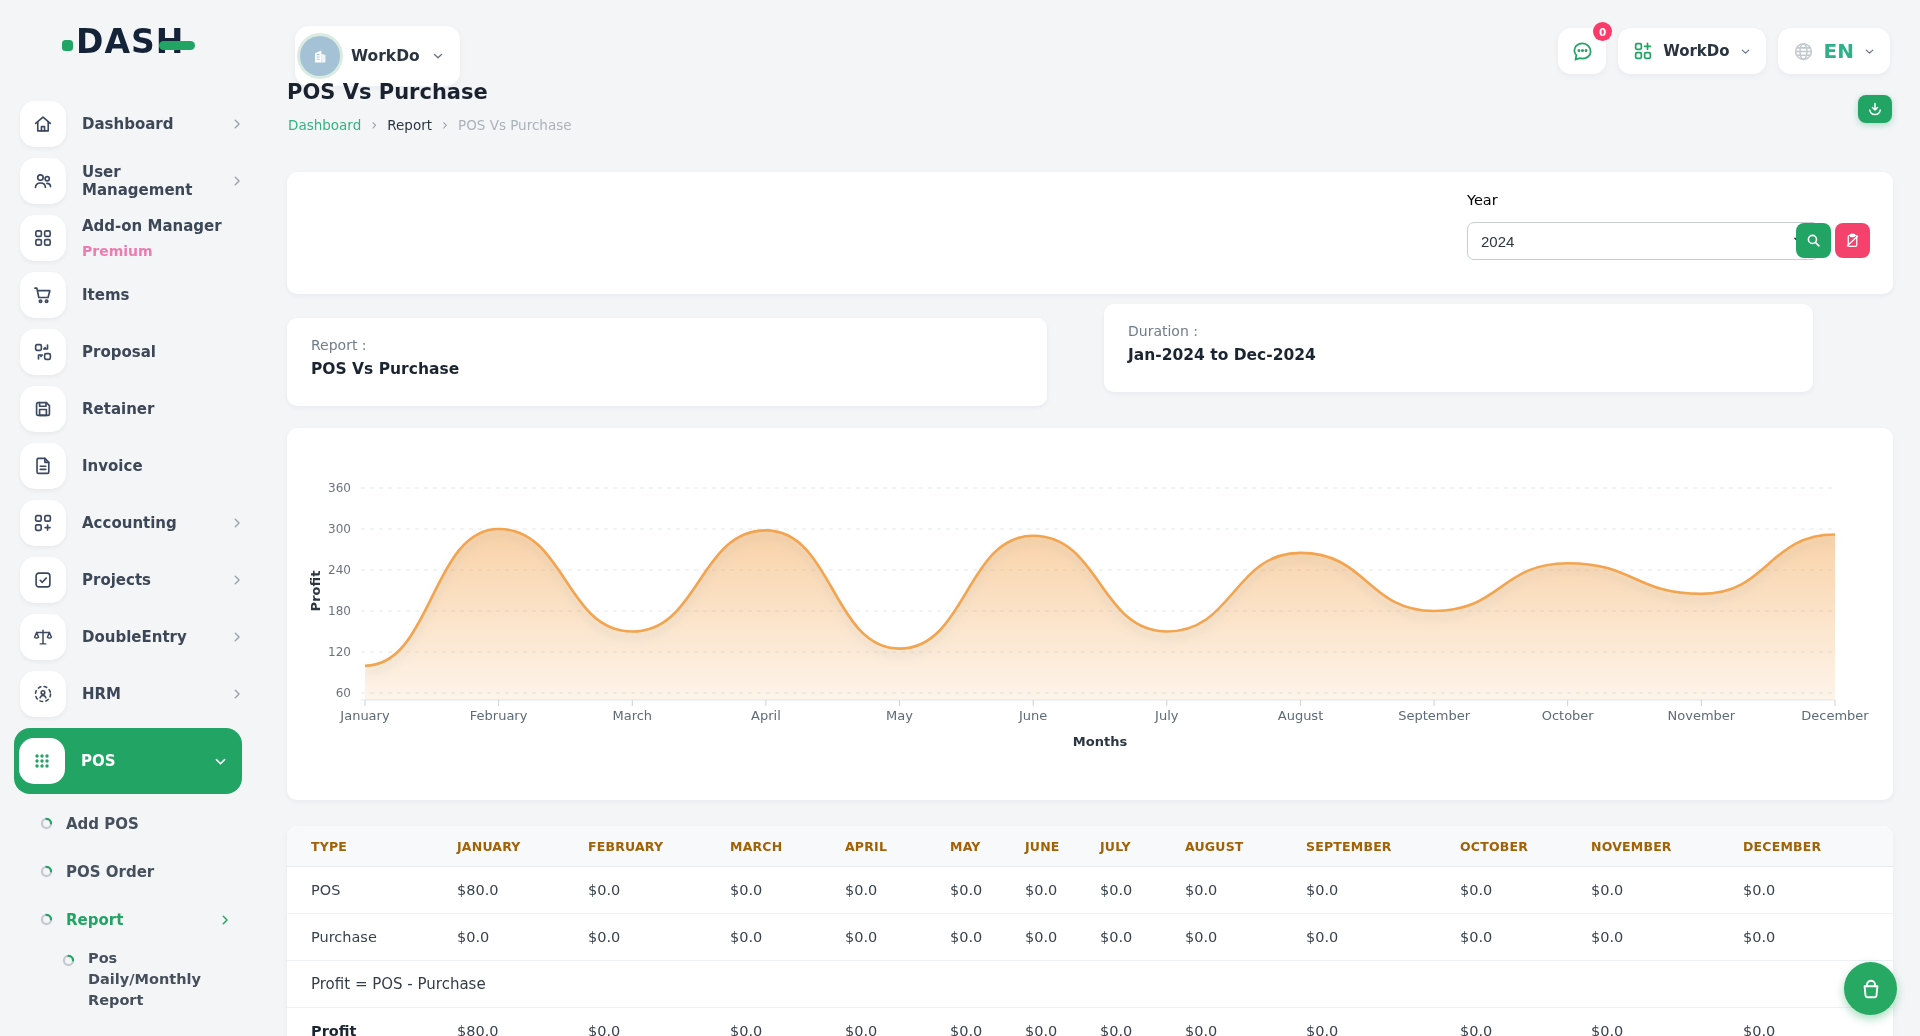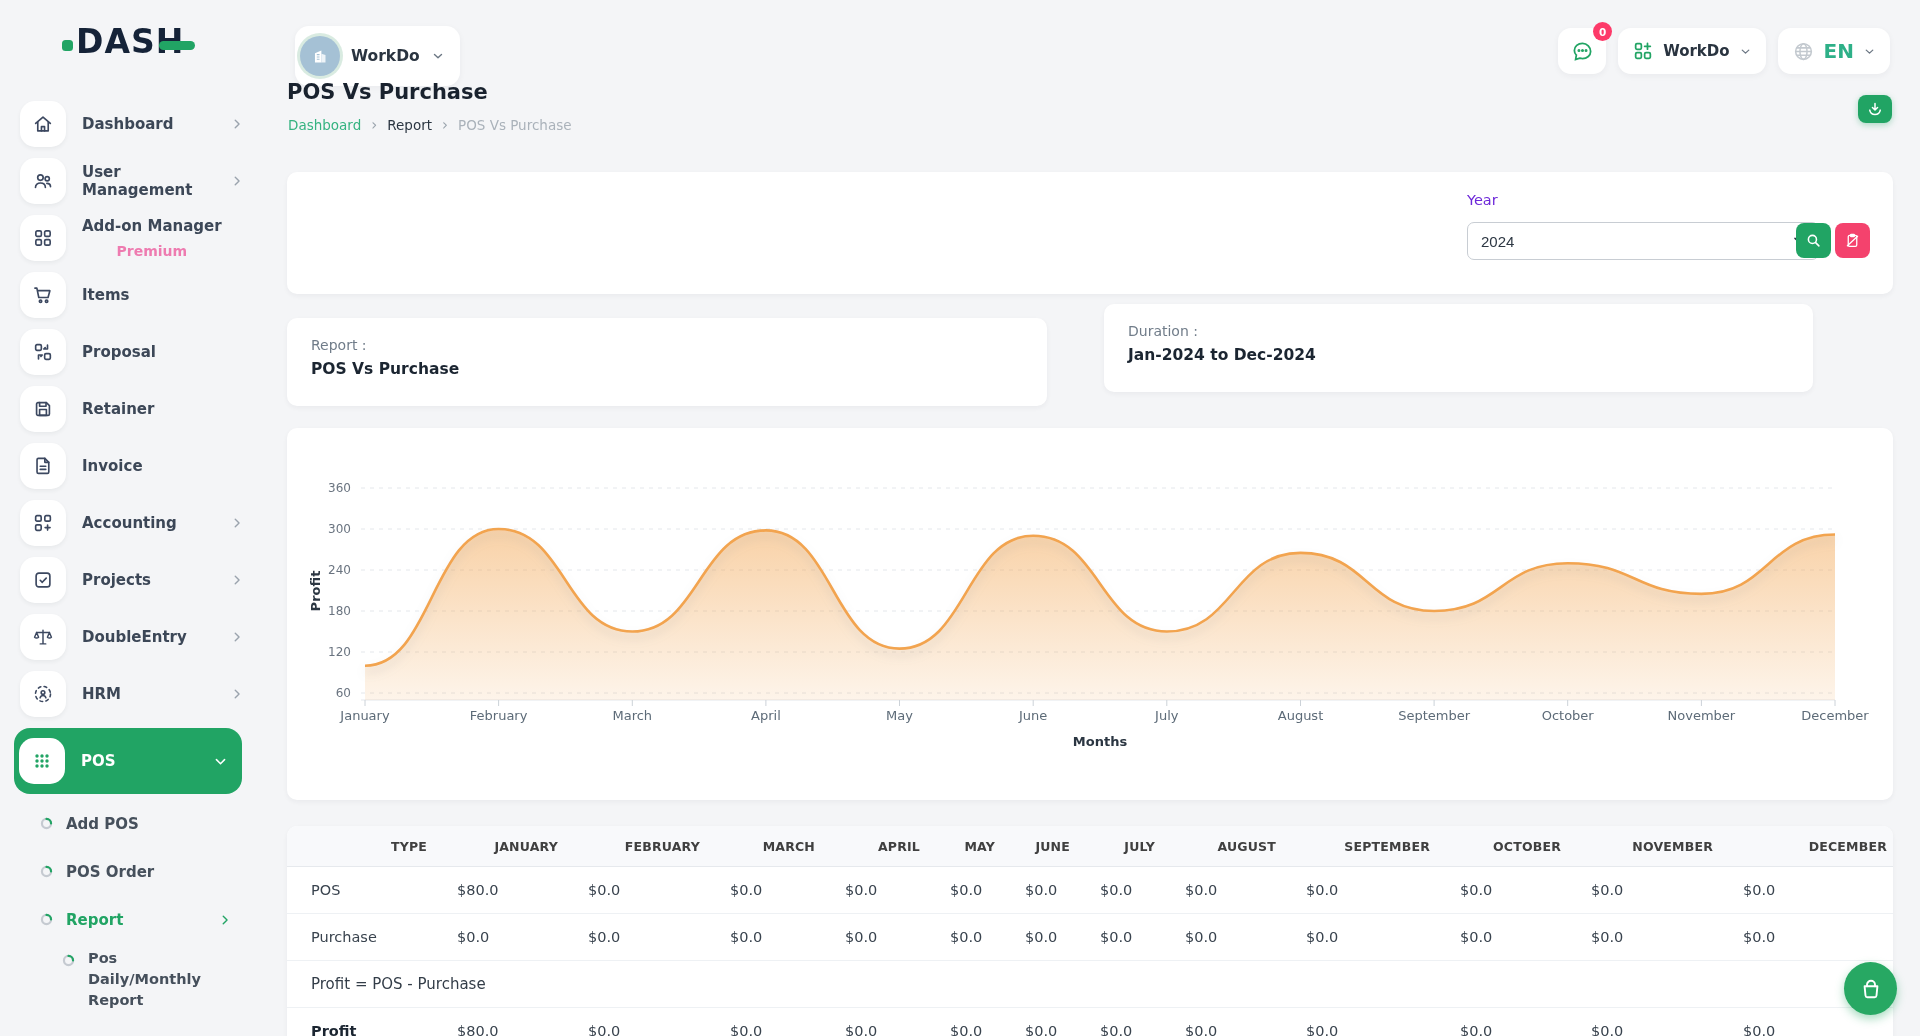--- a/index.html
+++ b/index.html
@@ -13,21 +13,21 @@
   .logo{position:absolute;left:62px;top:22px;display:flex;align-items:center}
   .logo-dot{width:11px;height:11px;border-radius:3.5px;background:#21a464;margin-right:3px;margin-top:7px}
   .logo-text{font-size:33px;font-weight:800;color:#152338;letter-spacing:1px}
   .logo-dash{width:36px;height:9px;border-radius:4.5px;background:#21a464;margin-left:-25px;margin-top:7px}
   #side-nav{position:absolute;top:101px;left:0;width:260px}
   .side-item{display:flex;align-items:center;gap:16px;padding:0 16px 0 20px;height:46px;margin-bottom:11px;cursor:pointer}
   .icon-sq{width:46px;height:46px;border-radius:15px;background:#fff;box-shadow:0 2px 4px rgba(33,43,54,.06);
            display:flex;align-items:center;justify-content:center;color:#3c4860;flex:0 0 46px}
   .side-texts{display:flex;flex-direction:column}
   .side-label{font-size:15px;font-weight:600;color:#3c4757}
-  .side-sub{font-size:14px;color:#ee7bb0;font-weight:600;text-align:center;margin-top:8px}
+  .side-sub{font-size:14px;color:#ee7bb0;font-weight:600;text-align:left;margin-top:8px}
   .chev{margin-left:auto;color:#9aa3ad;display:flex}
   .side-item.active{background:#21a464;border-radius:16px;margin:0 18px 10px 14px;padding:5px 14px 5px 5px;height:56px}
   .side-item.active .side-label,.side-item.active .chev{color:#fff}
   .side-item.active .icon-sq{box-shadow:none}
   .sub-item{display:flex;align-items:center;gap:13px;padding-left:40px;height:40px;margin-bottom:8px;cursor:pointer}
   .sub-label{font-size:15px;font-weight:600;color:#46505c}
   .sub-item.active .sub-label{color:#21a464}
   .sub-item.active .chev{color:#21a464;margin-right:28px}
   .sub-item .chev{margin-right:30px}
   .sub-item.nested{padding-left:62px;height:auto;margin-top:4px;align-items:flex-start}
@@ -53,21 +53,21 @@
   #breadcrumb{position:absolute;left:288px;top:117px;font-size:13.5px;display:flex;gap:10px;align-items:center}
   .crumb-link{color:#35b381;cursor:pointer}
   .crumb-sep{color:#9aa3ad;font-size:15px;line-height:1}
   .crumb-mid{color:#2b3642}
   .crumb-cur{color:#aab2ba}
   #dl-btn{position:absolute;top:95px;right:28px;width:34px;height:28px;background:#21a464;border:none;border-radius:8px;
           color:#fff;display:flex;align-items:center;justify-content:center;cursor:pointer;box-shadow:0 2px 6px rgba(33,164,100,.35)}
 
   
   #filter-card{left:287px;top:172px;width:1606px;height:122px}
-  .year-label{position:absolute;left:1180px;top:20px;font-size:14.5px;color:#6d28d9;font-weight:500}
+  .year-label{position:absolute;left:1180px;top:20px;font-size:14.5px;color:#000000;font-weight:500}
   .year-select-wrap{position:absolute;left:1180px;top:50px;width:352px;height:38px}
   .year-select{appearance:none;-webkit-appearance:none;width:100%;height:100%;border:1px solid #c8cdd3;border-radius:7px;
                padding:0 36px 0 13px;font-size:15px;color:#2d3743;background:#fff;cursor:pointer}
   .select-chev{position:absolute;right:12px;top:10px;pointer-events:none;color:#2b3642;display:flex}
   .filter-btns{position:absolute;left:1509px;top:51px;display:flex;gap:4px}
   .sq-btn{width:35px;height:35px;border:none;border-radius:8px;color:#fff;display:flex;align-items:center;justify-content:center;cursor:pointer}
   .sq-btn.green{background:#21a464}
   .sq-btn.pink{background:#f4426d}
 
   
@@ -82,21 +82,21 @@
   .ytick{font-size:12px;fill:#6a7480;text-anchor:end}
   .xtick{font-size:13px;fill:#5d6b78;text-anchor:middle}
   .axis-title{font-size:13px;font-weight:bold;fill:#2b3642;text-anchor:middle}
   .grid{stroke:#e4e7eb;stroke-dasharray:4 5}
   .axisline{stroke:#e4e7eb}
   .tick{stroke:#ccd2d8}
 
   
   #table-card{left:287px;top:826px;width:1606px;height:300px;border-radius:10px 10px 0 0;overflow:hidden}
   table{width:1606px;border-collapse:collapse;table-layout:fixed}
-  thead th{height:40px;background:#f8f9fb;font-size:12.5px;color:#404040;text-align:right;padding:0 6px 0 24px;
+  thead th{height:40px;background:#f8f9fb;font-size:12.5px;color:#a16207;text-align:left;padding:0 6px 0 24px;
            border-bottom:1px solid #e6e9ed;font-weight:700;letter-spacing:.2px}
   tbody td{height:46px;font-size:14.5px;color:#39434e;padding:0 6px 0 24px;border-bottom:1px solid #eef1f4}
   .note-row td{font-size:15px;color:#333d48}
   td.b{font-weight:700;color:#1b2531}
 
   
   #cart-fab{position:absolute;right:23px;bottom:21px;width:53px;height:53px;border-radius:50%;background:#27a863;border:none;
             color:#fff;display:flex;align-items:center;justify-content:center;cursor:pointer;box-shadow:0 4px 10px rgba(39,168,99,.4)}
 </style>
 </head>

